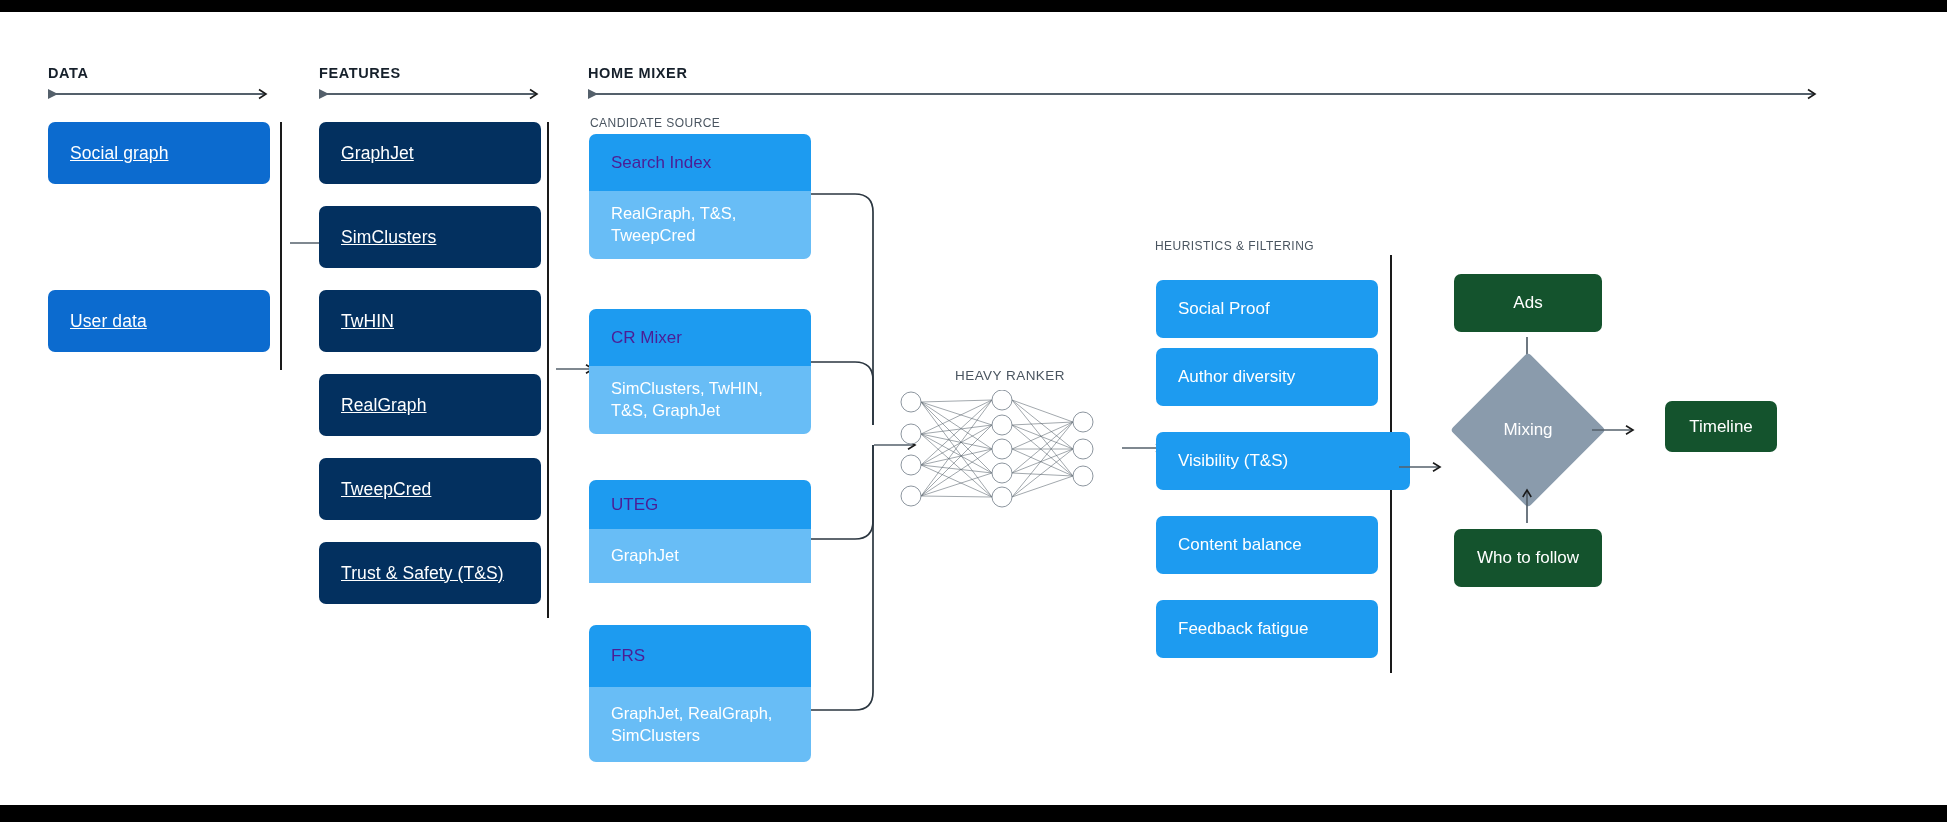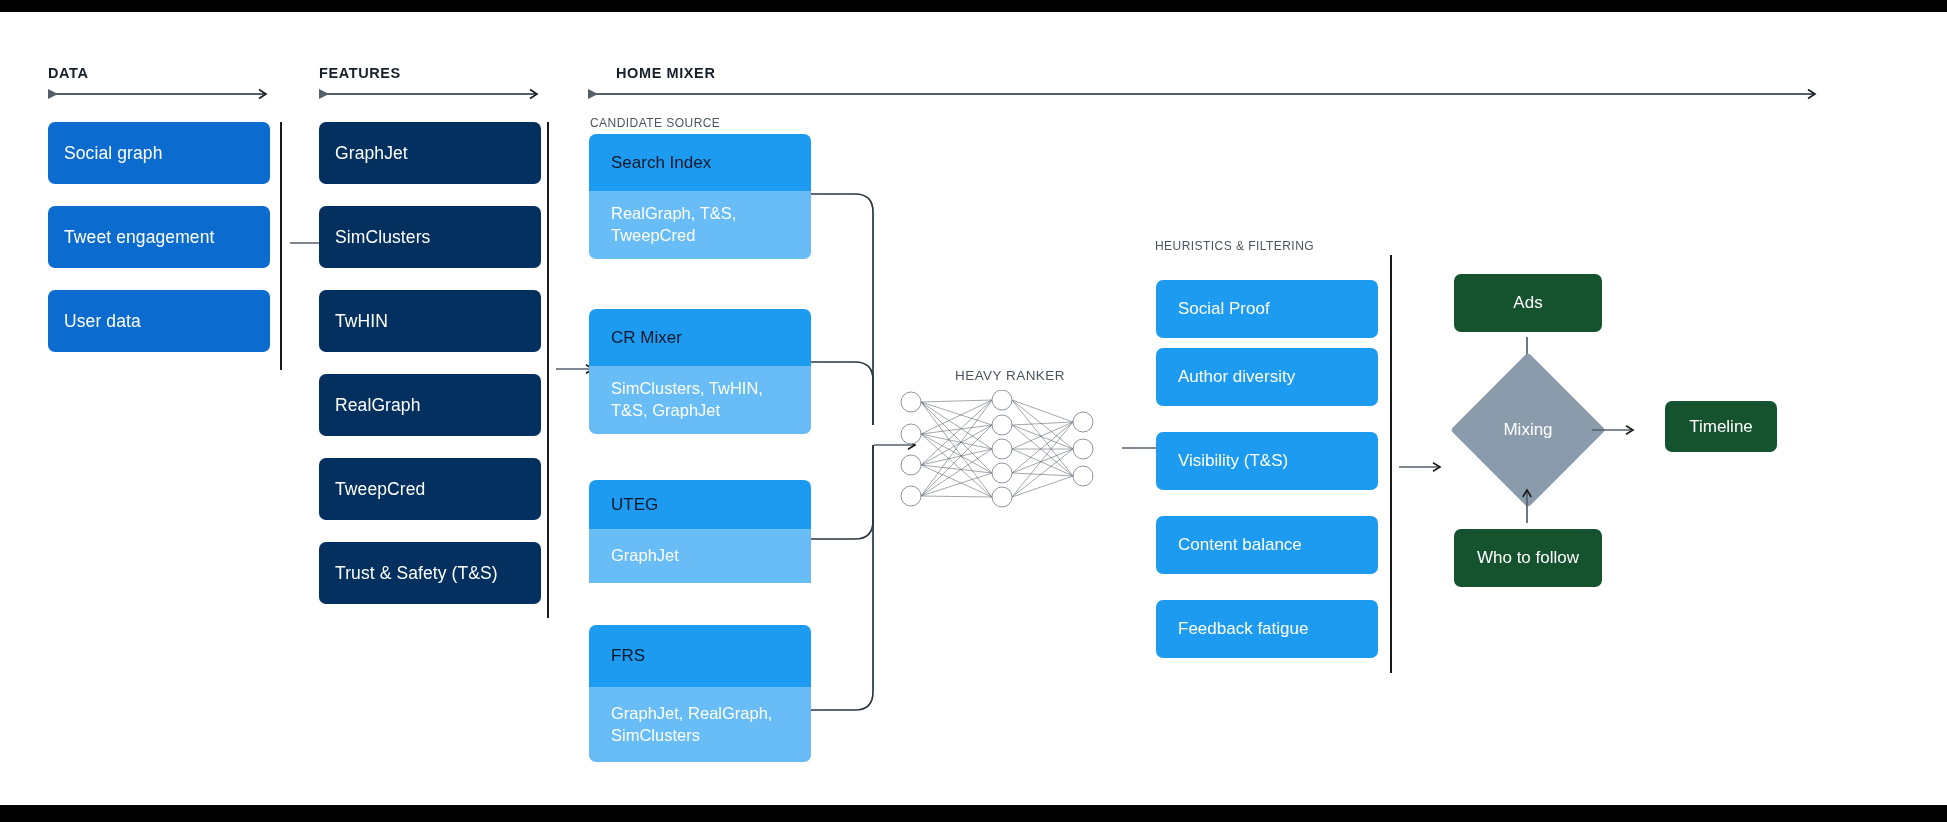--- a/index.html
+++ b/index.html
@@ -28,31 +28,32 @@
   .hdr-arrow svg { display:block; overflow:visible; }
 
   .divider { position:absolute; width:1.6px; background:#1A1A1A; }
 
   .card {
     position:absolute;
     border-radius:7px;
     color:#ffffff;
     display:flex; align-items:center;
     font-size:17.5px; font-weight:400;
-    padding-left:16px;
+    padding-left:22px;
     letter-spacing:.1px;
     white-space:nowrap;
+    text-decoration:underline;
   }
   .card.dark   { background:#03305F; }
   .card.mid    { background:#0C6BCF; }
 
   
   .cs-card { position:absolute; border-radius:7px; overflow:hidden; }
   .cs-head {
-    background:#1D9BF0; color:#0f172a;
+    background:#1D9BF0; color:#4c1d95;
     display:flex; align-items:center;
     padding-left:22px; font-size:17px;
     white-space:nowrap;
   }
   .cs-body {
     background:#68BDF6; color:#fff;
     display:flex; align-items:center;
     padding:0 16px 0 22px; font-size:16.5px;
     line-height:1.32;
   }
@@ -109,44 +110,41 @@
 
   <div class="sec-label" style="left:319px; top:53px;">FEATURES</div>
   <div class="hdr-arrow" style="left:319px; top:76px; width:225px;">
     <svg width="225" height="12" viewBox="0 0 225 12">
       <polygon points="0,1 10,6 0,11" fill="#54606B"></polygon>
       <line x1="2" y1="6" x2="218" y2="6" stroke="#54606B" stroke-width="2"></line>
       <polyline points="211,1.5 218,6 211,10.5" fill="none" stroke="#1A1A1A" stroke-width="1.6"></polyline>
     </svg>
   </div>
 
-  <div class="sec-label" style="left:588px; top:53px;margin-left:28px;">HOME MIXER</div>
+  <div class="sec-label" style="left:588px; top:53px;">HOME MIXER</div>
   <div class="hdr-arrow" style="left:588px; top:76px; width:1234px;">
     <svg width="1234" height="12" viewBox="0 0 1234 12">
       <polygon points="0,1 10,6 0,11" fill="#54606B"></polygon>
       <line x1="2" y1="6" x2="1227" y2="6" stroke="#54606B" stroke-width="2"></line>
       <polyline points="1220,1.5 1227,6 1220,10.5" fill="none" stroke="#1A1A1A" stroke-width="1.6"></polyline>
     </svg>
   </div>
 
   <div class="sub-label" style="left:590px; top:104px;">CANDIDATE SOURCE</div>
 
   <div class="sub-label" style="left:1155px; top:227px;">HEURISTICS &amp; FILTERING</div>
 
   <div class="sub-label" style="left:955px; top:356px; font-size:13.5px;">HEAVY RANKER</div>
 
   <div class="divider" style="left:280px; top:110px; height:248px;"></div>
   <div class="divider" style="left:547px; top:110px; height:496px;"></div>
   <div class="divider" style="left:1390px; top:243px; height:418px;"></div>
 
   <div class="card mid" style="left:48px; top:110px; width:222px; height:62px;">
     <span>Social graph</span>
-  </div>
-  <div class="card mid" style="left:48px; top:194px; width:222px; height:62px;">
-    <span>Tweet engagement</span>
   </div>
   <div class="card mid" style="left:48px; top:278px; width:222px; height:62px;">
     <span>User data</span>
   </div>
 
   <div class="arrow" style="left:290px; top:225px; width:44px; height:12px;">
     <svg width="44" height="12" viewBox="0 0 44 12">
       <line x1="0" y1="6" x2="37" y2="6" stroke="#54606B" stroke-width="1.7"></line>
       <polyline points="30,1.8 37,6 30,10.2" fill="none" stroke="#1A1A1A" stroke-width="1.6"></polyline>
     </svg>
@@ -281,21 +279,21 @@
       <polyline points="34,1.8 41,6 34,10.2" fill="none" stroke="#1A1A1A" stroke-width="1.6"></polyline>
     </svg>
   </div>
 
   <div class="hcard" style="left:1156px; top:268px; width:222px; height:58px;">
     <span>Social Proof</span>
   </div>
   <div class="hcard" style="left:1156px; top:336px; width:222px; height:58px;">
     <span>Author diversity</span>
   </div>
-  <div class="hcard" style="left:1156px; top:420px; width:222px; height:58px;">
+  <div class="hcard" style="left:1156px; top:420px; width:254px; height:58px;">
     <span>Visibility (T&amp;S)</span>
   </div>
   <div class="hcard" style="left:1156px; top:504px; width:222px; height:58px;">
     <span>Content balance</span>
   </div>
   <div class="hcard" style="left:1156px; top:588px; width:222px; height:58px;">
     <span>Feedback fatigue</span>
   </div>
 
   <div class="arrow" style="left:1399px; top:449px; width:48px; height:12px;">

